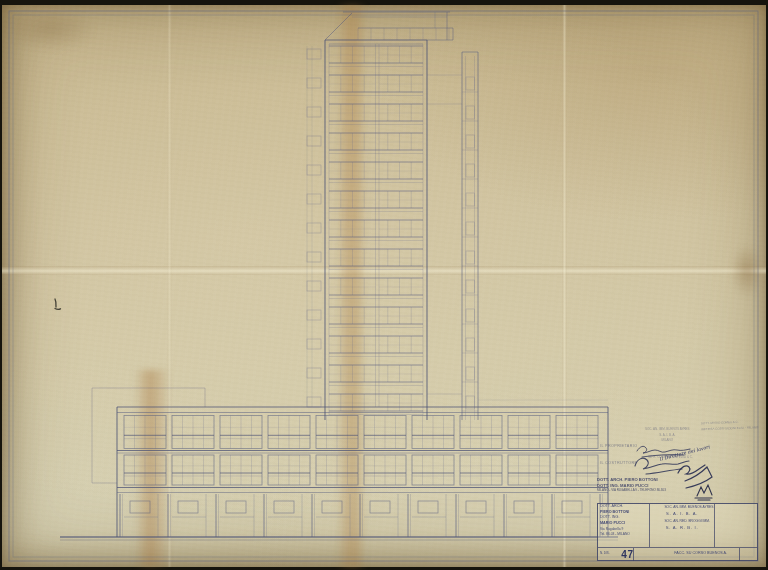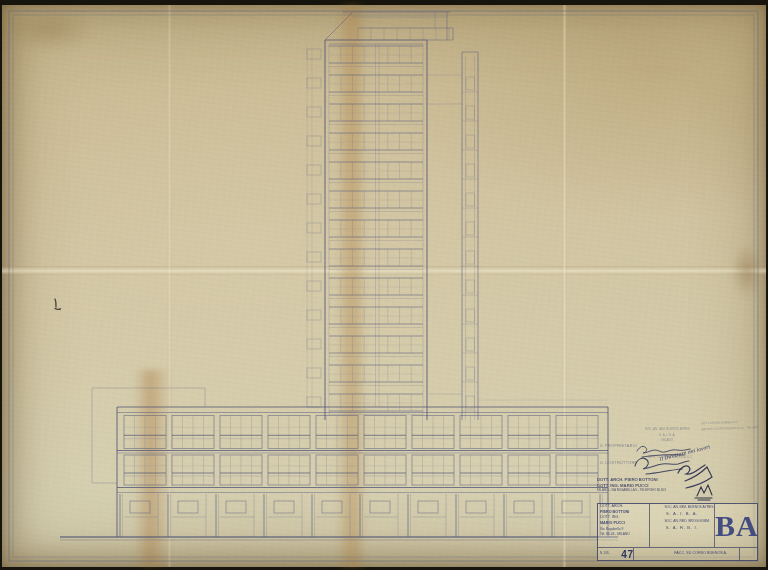--- a/index.html
+++ b/index.html
@@ -551,23 +551,20 @@
         <div class="micro sc62" style="font-weight:bold;">MARIO PUCCI</div>
         <div class="micro sc55">Via Rugabella 9</div>
         <div class="micro sc55">Tel. 86.03 - MILANO</div>
       </div>
       <div class="tb-c2">
         <div class="micro sc55 ctr">SOC. AN. IMM. BUENOS AYRES</div>
         <div class="micro sc70 ctr" style="letter-spacing:1px;">S. A. I. B. A.</div>
         <div class="micro sc55 ctr" style="margin-top:3px;">SOC. AN. RED. BROGGI IMM.</div>
         <div class="micro sc70 ctr" style="letter-spacing:1px;">S. A. R. B. I.</div>
       </div>
-      <div class="tb-c3">
-        <span class="mono">BA</span>
-      </div>
     </div>
     <div class="tb-bot">
       <div class="tb-b1">
         <span class="micro sc50">N. DIS.</span>
         <span class="num47">47</span>
       </div>
       <div class="tb-b2">
         <span class="micro sc62 ctr">FACC. SU CORSO BUENOS A.</span>
       </div>
       <div class="tb-b3">

